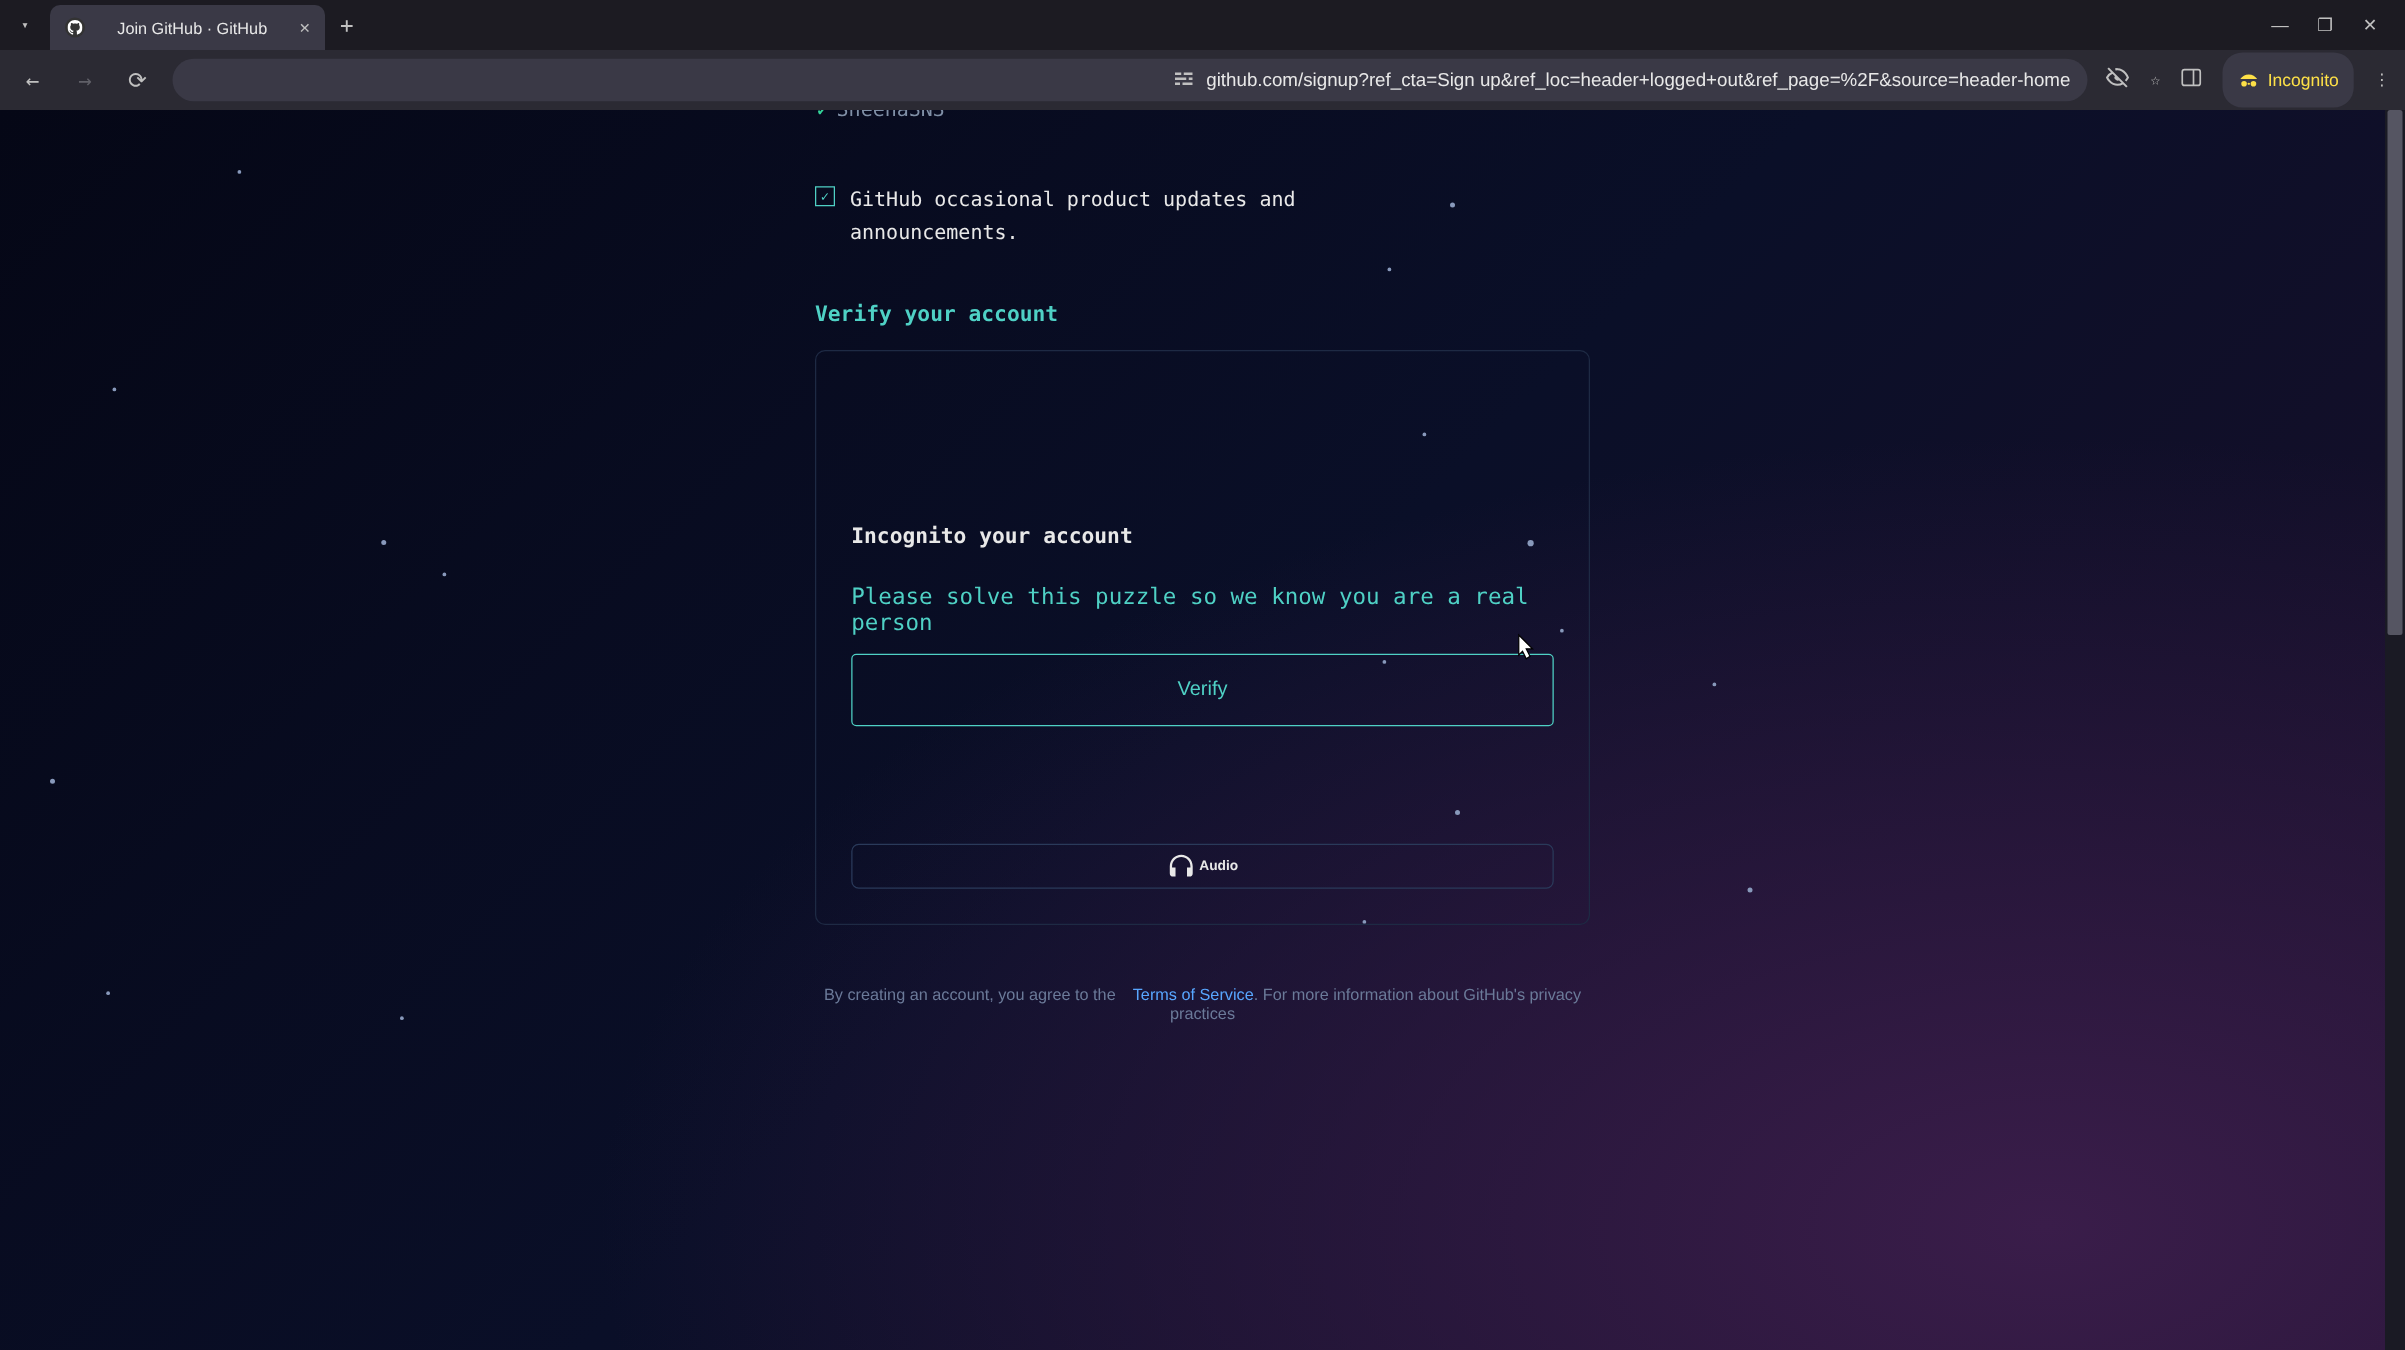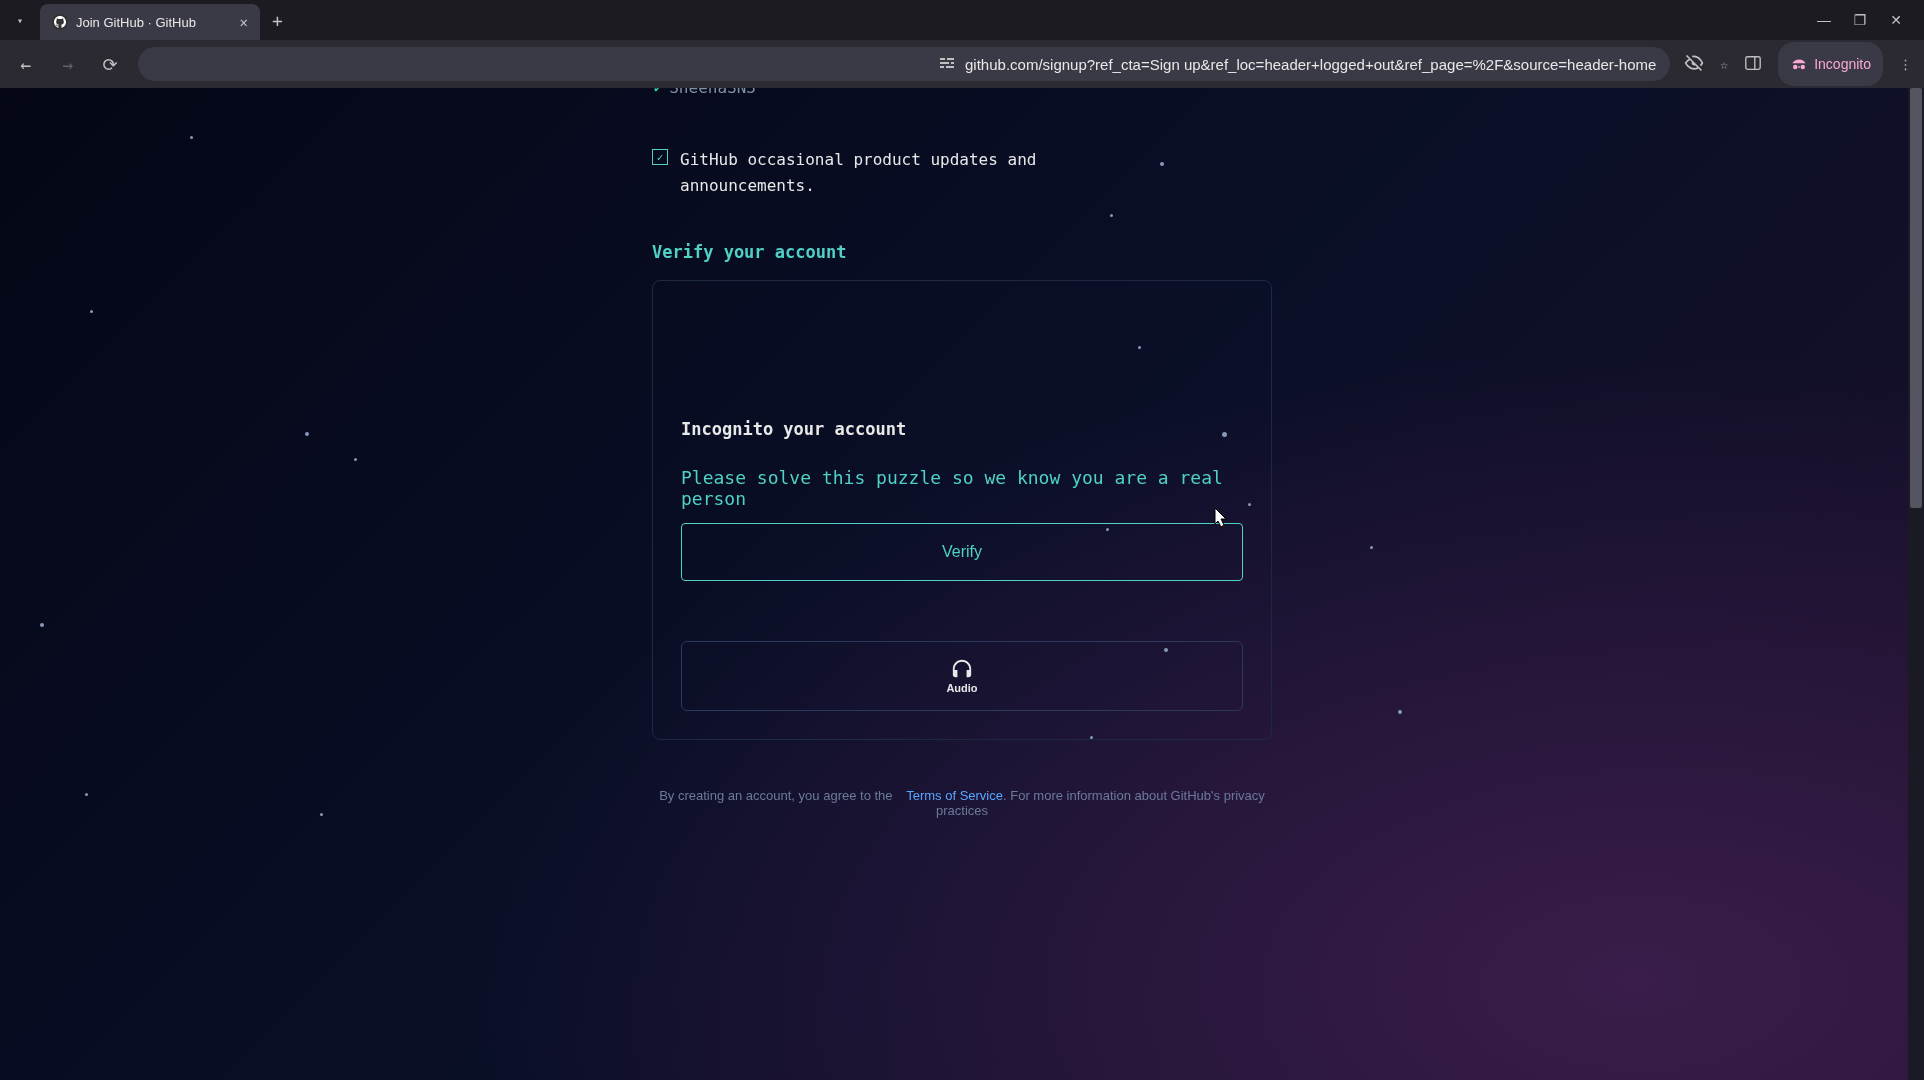--- a/index.html
+++ b/index.html
@@ -2,35 +2,35 @@
 <html><head>
 <meta charset="utf-8">
 <style>
 * { margin: 0; padding: 0; box-sizing: border-box; }
 body { width: 1924px; height: 1080px; background: #0a0c1a; font-family: monospace; overflow: hidden; position: relative; }
 
 
 .browser-chrome { background: #2b2a33; width: 100%; }
 .tab-bar { display: flex; align-items: center; height: 40px; padding: 0 8px; background: #1c1b22; }
 .tab-dropdown { width: 24px; height: 24px; display: flex; align-items: center; justify-content: center; margin-right: 8px; color: #c0c0c0; font-size: 10px; }
-.tab { display: flex; align-items: center; background: #3a3946; border-radius: 8px 8px 0 0; padding: 8px 12px; gap: 8px; min-width: 220px; height: 36px; margin-top: 4px; }
+.tab { display: flex; align-items: center; background: #3a3946; border-radius: 8px 8px 0 0; padding: 8px 12px; gap: 8px; min-width: 220px; height: 36px; margin-top: 4px; text-align: center; }
 .tab-favicon { width: 16px; height: 16px; background: #333; border-radius: 50%; display:flex; align-items:center; justify-content:center; }
 .tab-title { color: #e8e8e8; font-size: 13px; font-family: -apple-system, sans-serif; flex: 1; }
 .tab-close { color: #c0c0c0; font-size: 14px; cursor: pointer; }
 .new-tab { color: #c0c0c0; font-size: 18px; margin-left: 12px; cursor:pointer; }
 .window-controls { margin-left: auto; display: flex; gap: 20px; padding-right: 12px; color: #c0c0c0; }
 .wc { width:16px; display:flex; align-items:center; justify-content:center; font-size:14px; font-family: sans-serif; }
 
 .addr-bar { display: flex; align-items: center; height: 48px; padding: 0 12px; gap: 14px; background: #2b2a33; }
 .nav-btn { color: #c0c0c0; font-size: 18px; width: 28px; text-align:center; }
 .nav-btn.disabled { color: #606068; }
 .url-box { flex: 1; background: #3a3946; border-radius: 20px; height: 34px; display: flex; align-items: center; padding: 0 14px; gap: 10px; color: #e8e8e8; font-family: -apple-system, sans-serif; font-size: 15px; justify-content: flex-end; }
 .url-icon { color: #c0c0c0; font-size: 14px; }
 .right-icons { display: flex; align-items: center; gap: 16px; color: #c0c0c0; }
-.incognito-badge { display: flex; align-items: center; gap: 6px; background: #3a3946; padding: 14px 12px; border-radius: 16px; font-family: -apple-system, sans-serif; font-size: 14px; color: #f9a8d4; }
+.incognito-badge { display: flex; align-items: center; gap: 6px; background: #3a3946; padding: 14px 12px; border-radius: 16px; font-family: -apple-system, sans-serif; font-size: 14px; color: #fde047; }
 
 
 .page { position: relative; width: 100%; height: calc(1080px - 88px); background: radial-gradient(ellipse at 85% 90%, #3a1d4a 0%, transparent 50%), linear-gradient(135deg, #050716 0%, #0a0f28 50%, #1a0f2a 100%); overflow: hidden; }
 .scrollbar { position: absolute; right: 0; top: 0; width: 16px; height: 100%; background: #1a1a24; }
 .scrollbar-thumb { position: absolute; right: 2px; top: 0; width: 12px; height: 420px; background: #555562; border-radius: 2px; }
 
 .star { position: absolute; background: #8899bb; border-radius: 50%; }
 
 .content { position: absolute; left: 50%; transform: translateX(-50%); top: -10px; width: 620px; color: #4fd1c5; }
 .username-row { display: flex; align-items: center; gap: 8px; margin-bottom: 50px; margin-left: 2px; }
@@ -41,21 +41,21 @@
 .checkbox-row { display: flex; align-items: flex-start; gap: 12px; margin-bottom: 44px; }
 .checkbox { width: 16px; height: 16px; border: 1.5px solid #4fd1c5; display: flex; align-items: center; justify-content: center; color: #4fd1c5; font-size: 11px; margin-top: 2px; flex-shrink: 0; }
 .checkbox-label { color: #e8e8e8; font-family: monospace; font-size: 16px; line-height: 1.6; max-width: 440px; }
 
 .captcha-box { border: 1px solid #1e2a44; border-radius: 8px; padding: 28px; height: 460px; display: flex; flex-direction: column; }
 .captcha-center { margin-top: 110px; }
 .captcha-title { color: #e8e8e8; font-family: monospace; font-size: 17px; font-weight: bold; margin-bottom: 28px; }
 .captcha-sub { color: #4fd1c5; font-family: monospace; font-size: 18px; margin-bottom: 14px; }
 .verify-btn { width: 100%; border: 1.5px solid #4fd1c5; background: transparent; color: #4fd1c5; font-family: -apple-system, sans-serif; font-size: 16px; text-align: center; padding: 19px 18px; border-radius: 4px; cursor: pointer; }
 
-.audio-btn { margin-top: auto; width: 100%; border: 1px solid #2a3a5a; background: transparent; border-radius: 6px; padding: 16px; display: flex; flex-direction: column; align-items: center; justify-content: center; gap: 2px; cursor: pointer; color: #e8e8e8; }
+.audio-btn { margin-top: auto; width: 100%; border: 1px solid #2a3a5a; background: transparent; border-radius: 6px; padding: 6px; display: flex; flex-direction: row; align-items: center; justify-content: center; gap: 2px; cursor: pointer; color: #e8e8e8; }
 .audio-btn svg { width: 24px; height: 22px; }
 .audio-label { font-family: -apple-system, sans-serif; font-size: 11px; font-weight: bold; }
 
 .footer-text { text-align: center; color: #6b7a99; font-family: -apple-system, sans-serif; font-size: 13px; margin-top: 48px; }
 .footer-text a { color: #58a6ff; text-decoration: none; margin-left: 10px; }
 
 .cursor { position: absolute; left: 557px; top: 428px; pointer-events: none; z-index: 100; }
 </style>
 </head>
 <body>

